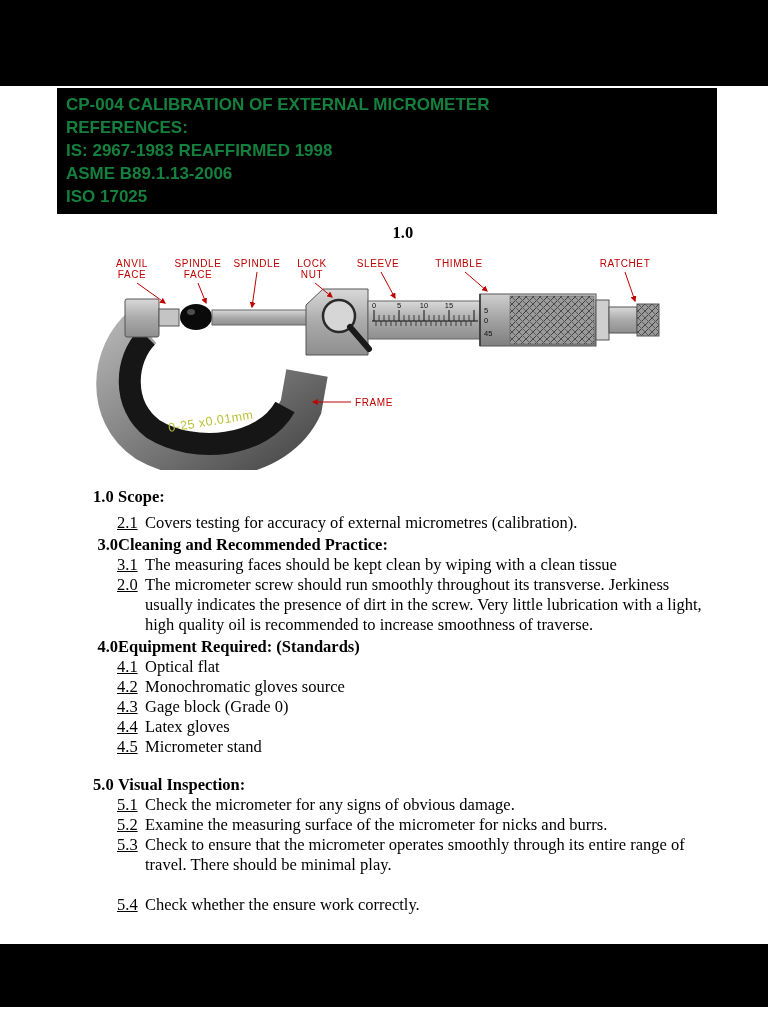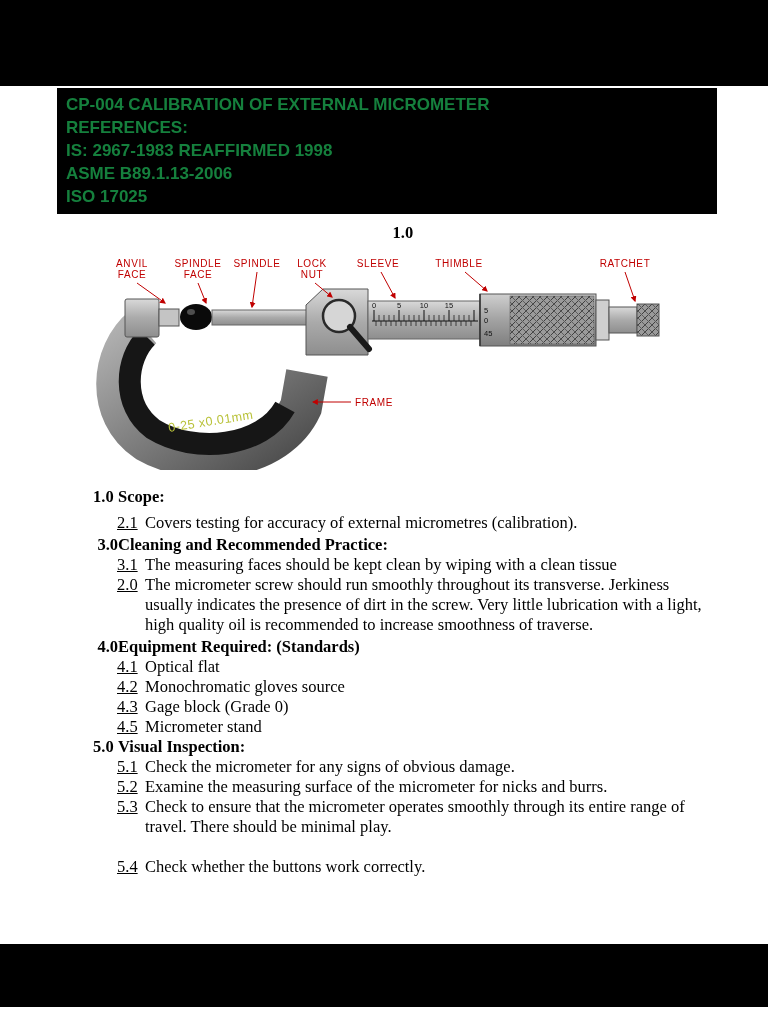--- a/index.html
+++ b/index.html
@@ -37,21 +37,21 @@
   .lvl1 { margin-left:36px; }
   .lvl1 .num { width:25px; }
   .lvl2 { margin-left:60px; }
   .lvl2 .num { width:28px;text-decoration:underline; }
   .heading { font-weight:700; }
 
   .mt9  { margin-top:9px;justify-content:center; }
   .mt12 { margin-top:12px; }
   .mt6  { margin-top:6px; }
   .mt2  { margin-top:2px;text-align:right; }
-  .mt18 { }
+  .mt18 { margin-top:18px; }
   .mt20 { margin-top:20px; }
 
   .diagram { margin:12px 0 10px 28px; }
 
   .red-label {
     font-family:"Liberation Sans", sans-serif;
     font-size:10px;
     letter-spacing:0.6px;
     fill:#c00000;
   }
@@ -213,20 +213,24 @@
     </div>
     <div class="row lvl2">
       <span class="num">4.2</span>
       <span>Monochromatic gloves source</span>
     </div>
     <div class="row lvl2">
       <span class="num">4.3</span>
       <span>Gage block (Grade 0)</span>
     </div>
     <div class="row lvl2">
+      <span class="num">4.4</span>
+      <span>Latex gloves</span>
+    </div>
+    <div class="row lvl2">
       <span class="num">4.5</span>
       <span>Micrometer stand</span>
     </div>
 
     <div class="row lvl1 heading mt18">
       <span class="num">5.0</span>
       <span>Visual Inspection:</span>
     </div>
     <div class="row lvl2">
       <span class="num">5.1</span>
@@ -235,20 +239,20 @@
     <div class="row lvl2">
       <span class="num">5.2</span>
       <span>Examine the measuring surface of the micrometer for nicks and burrs.</span>
     </div>
     <div class="row lvl2">
       <span class="num">5.3</span>
       <span>Check to ensure that the micrometer operates smoothly through its entire range of travel. There should be minimal play.</span>
     </div>
     <div class="row lvl2 mt20">
       <span class="num">5.4</span>
-      <span>Check whether the buttons work correctly.</span>
+      <span>Check whether the ensure work correctly.</span>
     </div>
 
   </div>
 </div>
 
 <div class="band-bottom"></div>
 <div class="next-page-edge"></div>
 
 </body></html>

